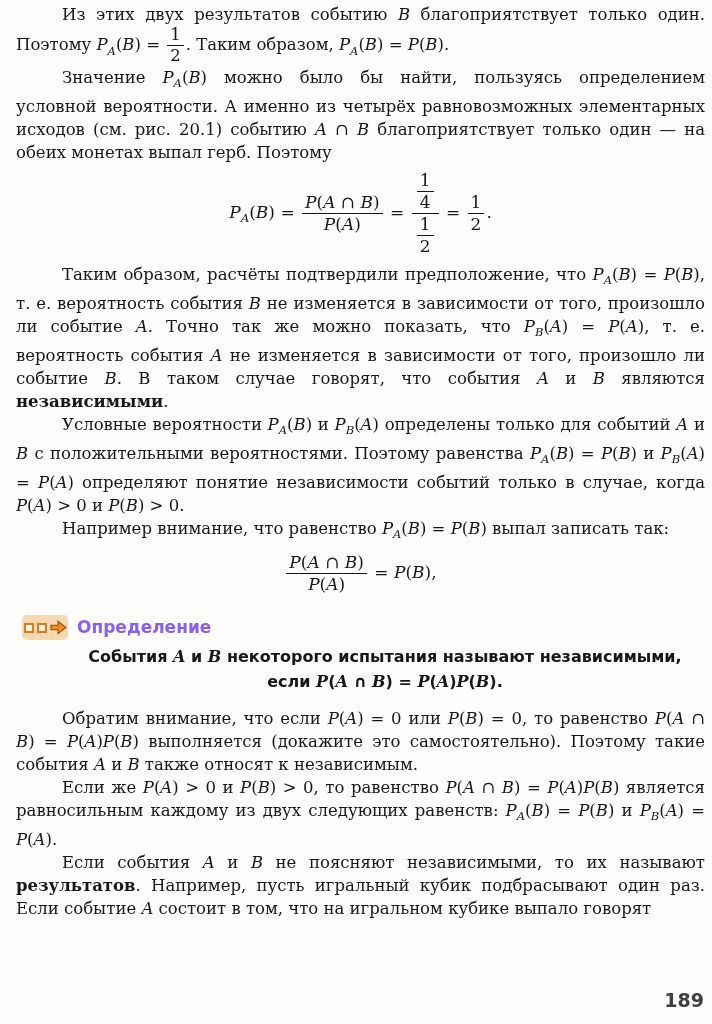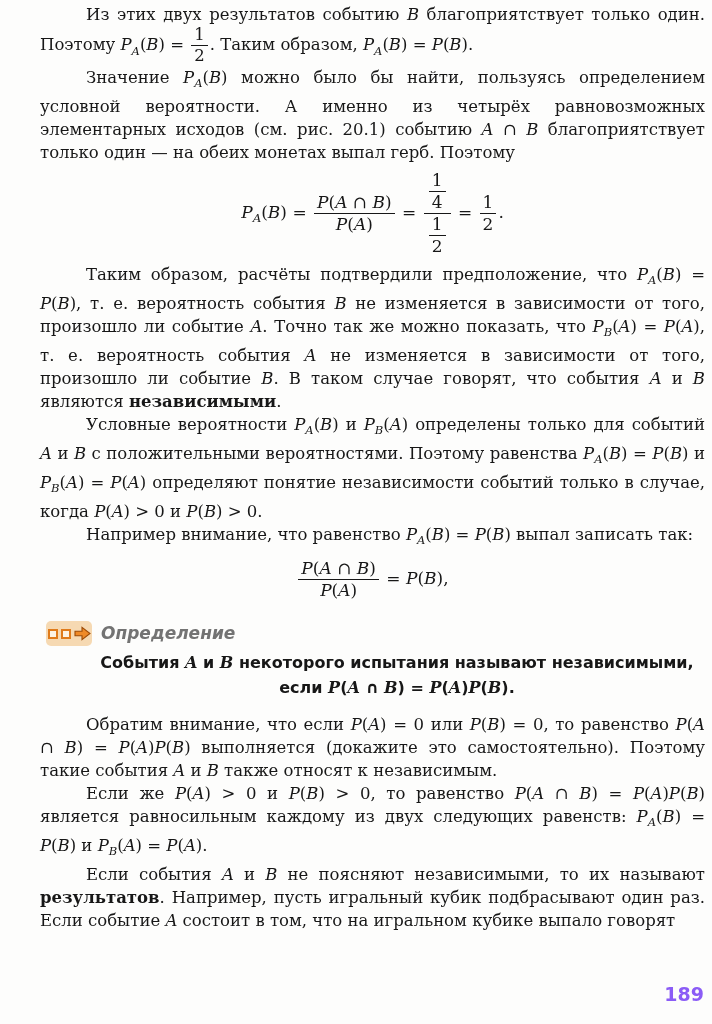--- a/index.html
+++ b/index.html
@@ -6,21 +6,21 @@
   body {
     width: 712px; height: 1024px;
     background: #fdfdfc;
     color: #171717;
     font-family: "DejaVu Serif", "Liberation Serif", serif;
     font-size: 16.5px;
     line-height: 23px;
     position: relative;
     overflow: hidden;
   }
-  .page { padding: 3px 7px 0 4px; margin-left: 36px; }
+  .page { padding: 3px 7px 0 16px; }
 
   p.para {
     margin: 0;
     text-indent: 46px;
     text-align: justify;
   }
 
   .formula {
     text-align: center;
     margin: 7px 0;
@@ -62,43 +62,42 @@
     flex: none;
   }
   .badge .sq {
     width: 6px; height: 6px;
     border: 2px solid #e07b1a;
     background: #fdf3e3;
     display: inline-block;
   }
   .badge svg { display: block; }
   .def-title {
-    color: #737373;
+    color: #8b5cf6;
     font-family: "DejaVu Sans", "Liberation Sans", sans-serif;
     font-weight: bold;
     font-size: 17px;
-    font-style: italic;
   }
   .def-body {
     margin: 4px 0 0 49px;
     font-family: "DejaVu Sans", "Liberation Sans", sans-serif;
     font-weight: bold;
     font-size: 16px;
     line-height: 25px;
     text-align: center;
   }
 
   .page-num {
     position: absolute;
     right: 8px;
-    bottom: 18px;
+    bottom: 12px;
     font-family: "DejaVu Sans", "Liberation Sans", sans-serif;
     font-weight: bold;
     font-size: 19px;
-    color: #8b5cf6;
+    color: #404040;
   }
 </style>
 </head>
 <body>
 
 <div class="page">
 
   <p class="para"><span>Из этих двух результатов событию </span><span class="r-i">B</span><span> благоприятствует только один. Поэтому </span><span class="r-i">P</span><span class="r-is">A</span><span>(</span><span class="r-i">B</span><span>) = </span><span class="frac">
         <span class="num"><span>1</span></span>
         <span class="den"><span>2</span></span>

